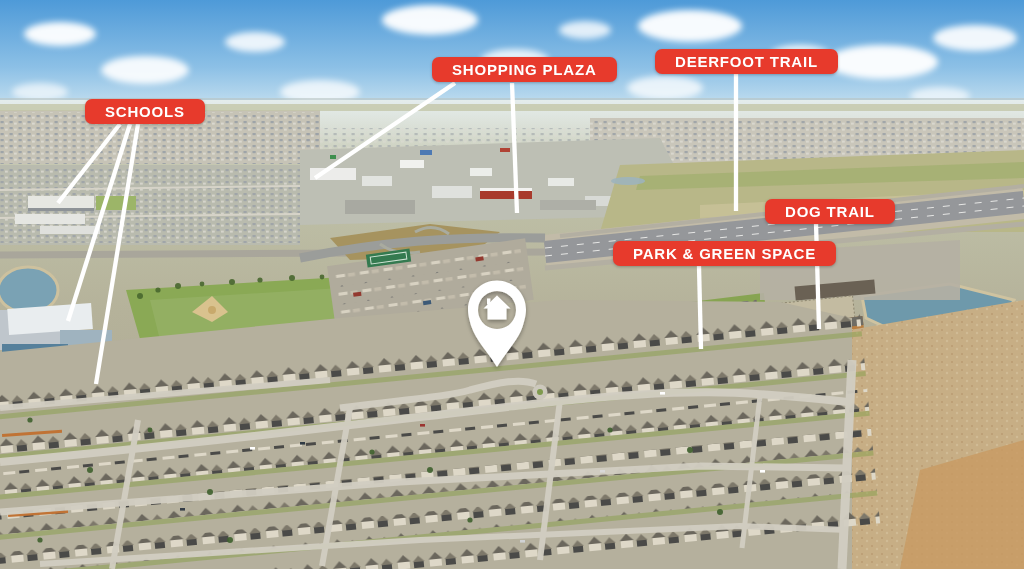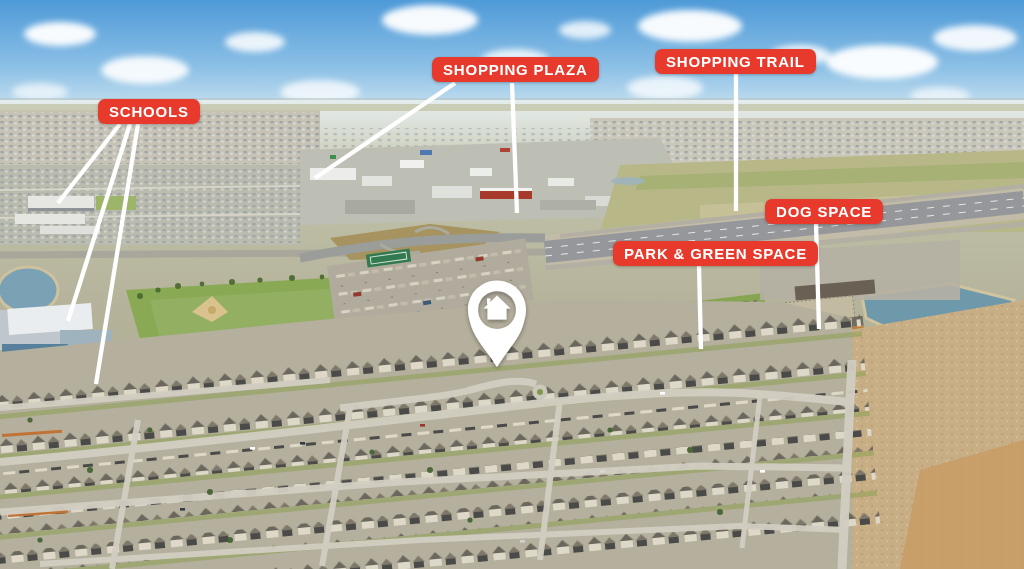--- a/index.html
+++ b/index.html
@@ -6,21 +6,21 @@
   .stage{
     position:relative;width:1024px;height:569px;overflow:hidden;
     font-family:"Liberation Sans","DejaVu Sans",sans-serif;
   }
   .scene{position:absolute;left:0;top:0;width:1024px;height:569px;display:block;}
   .callout{
     position:absolute;
     background:#e73a2c;color:#ffffff;
     font-weight:700;font-size:15px;line-height:17px;
     letter-spacing:0.8px;white-space:nowrap;
-    padding:4px 11px;border-radius:7px;
+    padding:4px 20px;border-radius:7px;
     box-shadow:0 1px 3px rgba(0,0,0,.25);
     user-select:none;
   }
 </style>
 </head>
 <body>
 
 <div class="stage">
 
 <svg class="scene" viewBox="0 0 1024 569" xmlns="http://www.w3.org/2000/svg">
@@ -307,19 +307,19 @@
   <g filter="url(#pinsh)">
     <path fill="#ffffff" fill-rule="evenodd" d="M497,367 C487,351 476,340 471.5,327 C469,319 468,314 468,309.5 C468,293.5 481,280.5 497,280.5 C513,280.5 526,293.5 526,309.5 C526,314 525,319 522.5,327 C518,340 507,351 497,367 Z
          M497,291 a19,19 0 1 0 0.01,0 Z"></path>
     <g fill="#ffffff">
       <rect x="487" y="298.5" width="3.4" height="6"></rect>
       <path d="M497,295.5 L510.5,308.5 L506.5,308.5 L506.5,319.5 L487.5,319.5 L487.5,308.5 L483.5,308.5 Z"></path>
     </g>
   </g>
 </svg>
 
-<div class="callout" style="left:98px;top:99px">SCHOOLS</div>
+<div class="callout" style="left:85px;top:99px">SCHOOLS</div>
 <div class="callout" style="left:432px;top:57px">SHOPPING PLAZA</div>
-<div class="callout" style="left:655px;top:49px">SHOPPING TRAIL</div>
-<div class="callout" style="left:765px;top:199px">DOG SPACE</div>
+<div class="callout" style="left:655px;top:49px">DEERFOOT TRAIL</div>
+<div class="callout" style="left:765px;top:199px">DOG TRAIL</div>
 <div class="callout" style="left:613px;top:241px">PARK &amp; GREEN SPACE</div>
 
 </div>
 
 </body></html>

